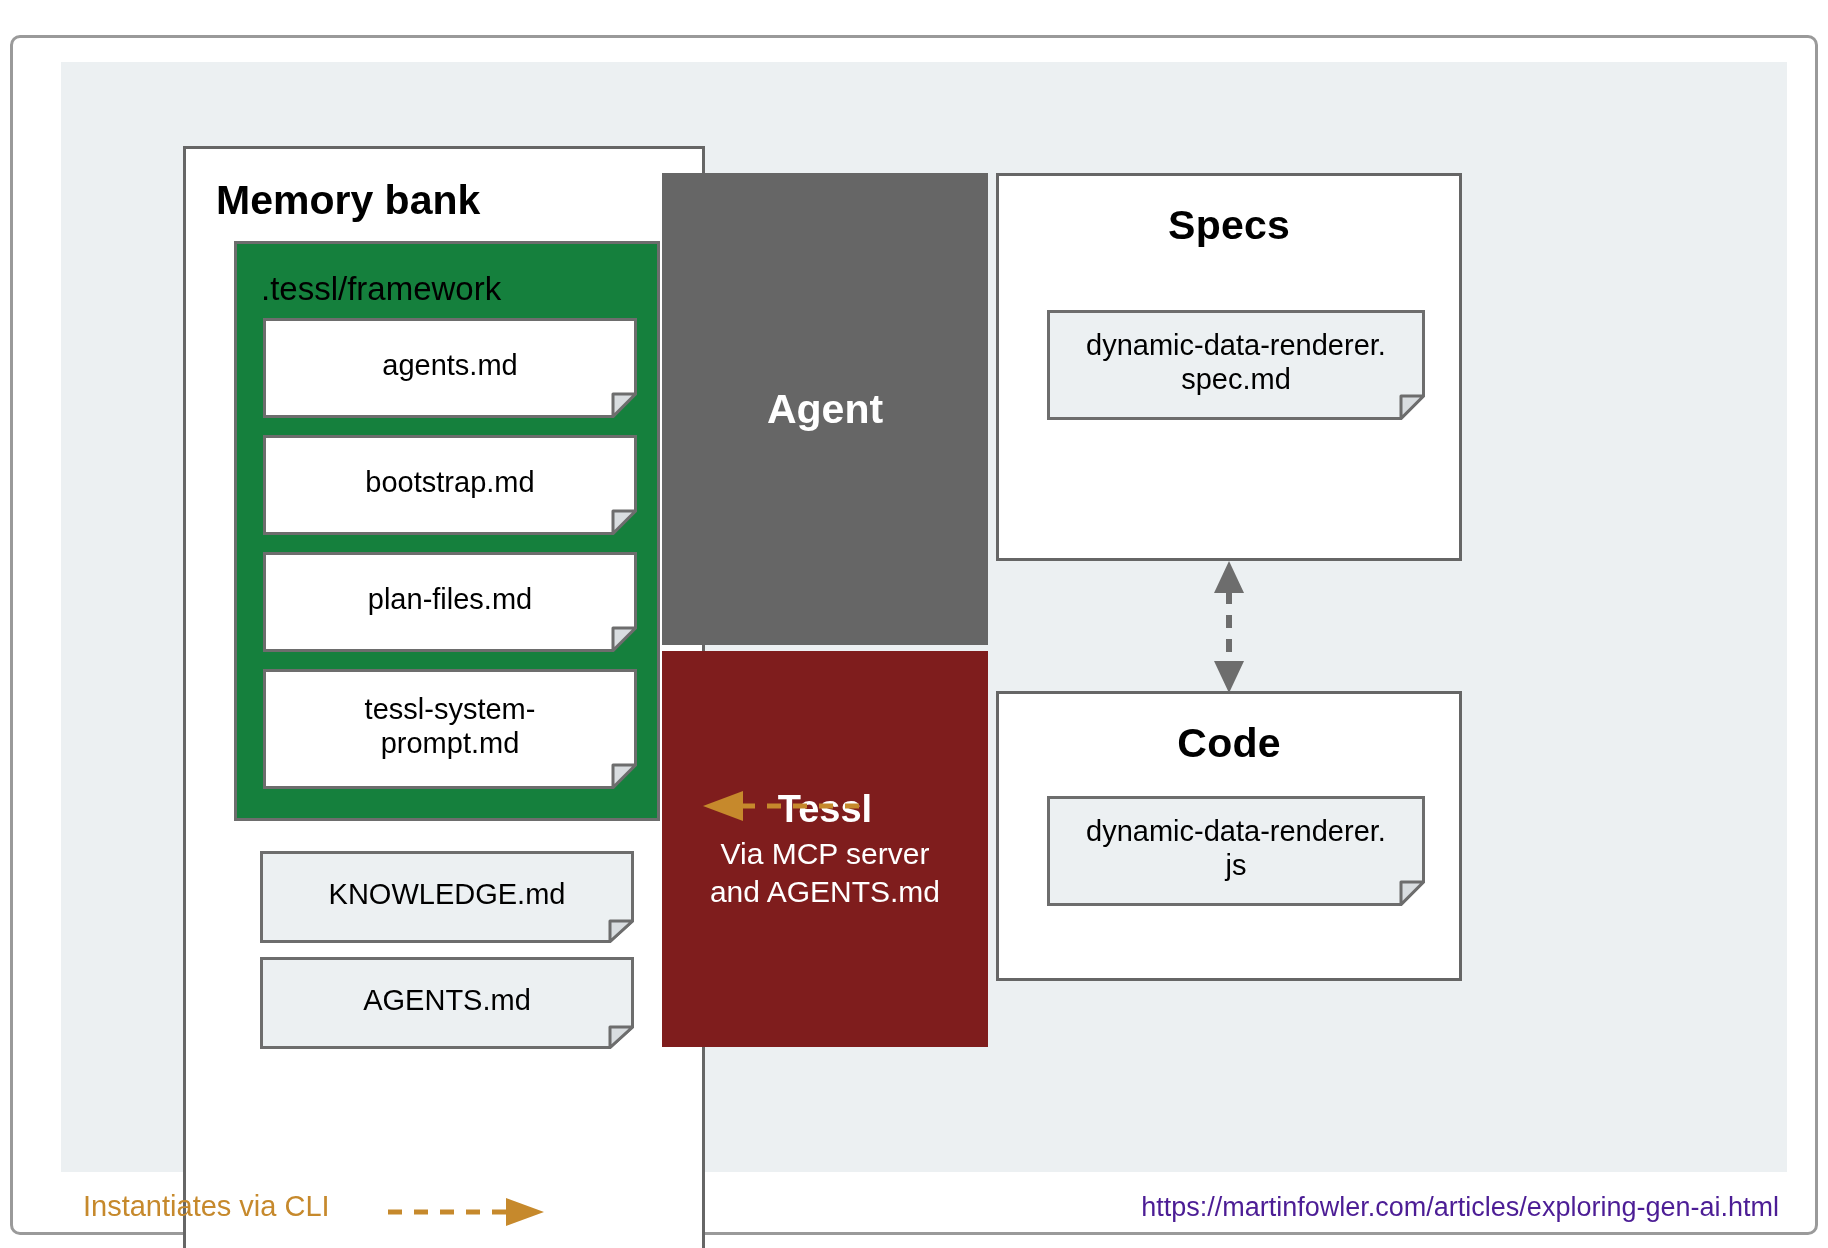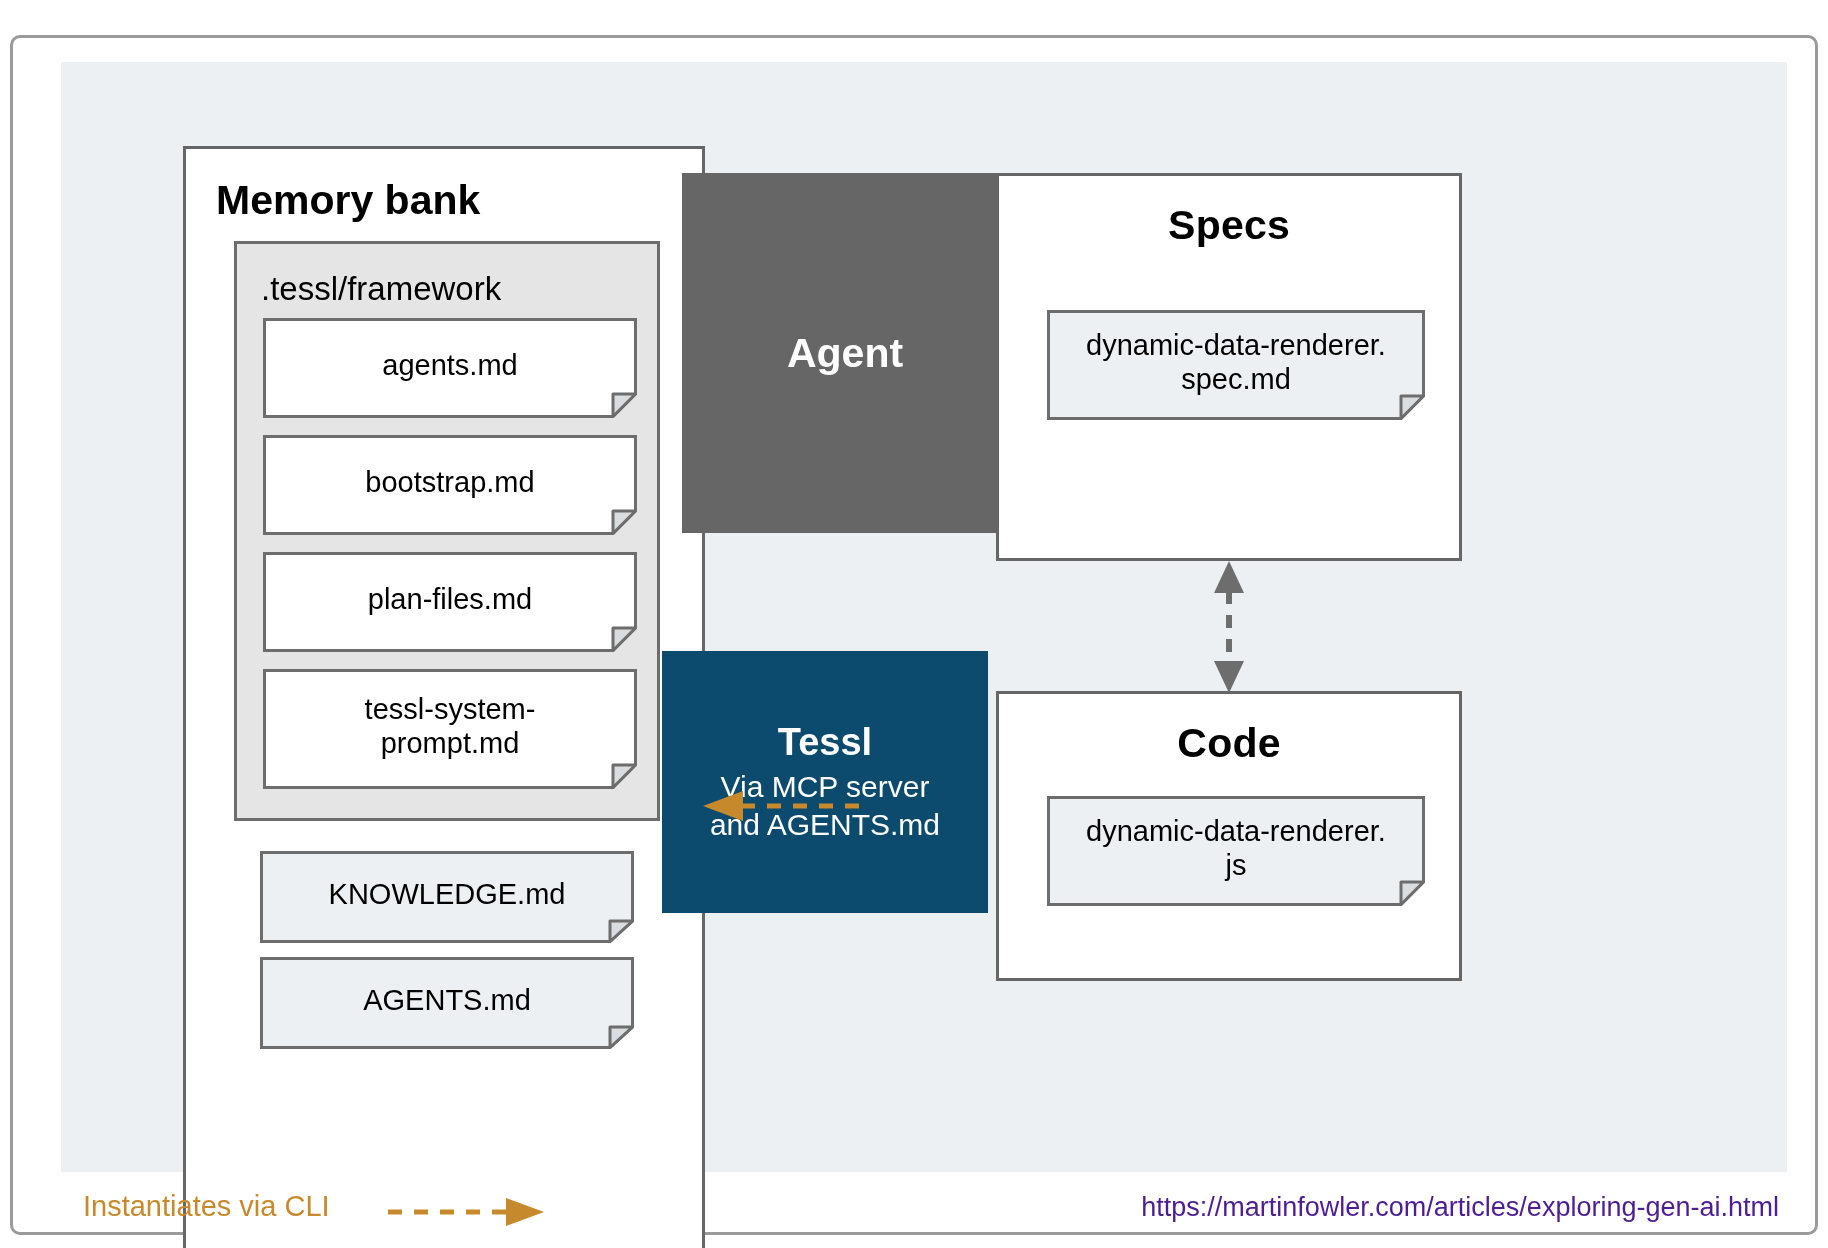--- a/index.html
+++ b/index.html
@@ -56,21 +56,21 @@
     left: 30px; top: 28px;
     font-size: 41px; font-weight: bold; color: #000;
   }
 
   
   #tessl-framework {
     position: absolute;
     left: 48px; top: 92px;
     width: 426px; height: 580px;
     border: 3px solid #6d6d6d;
-    background: #e5e5e5;
+    background: #15803d;
   }
   #tessl-framework-label {
     position: absolute;
     left: 24px; top: 26px;
     font-size: 33px; color: #000;
   }
 
   
   .note {
     position: absolute;
@@ -92,34 +92,34 @@
     position: relative;
     z-index: 2;
     width: 100%;
     white-space: pre-line;
   }
 
   
   #agent-box {
     position: absolute;
     left: 601px; top: 111px;
-    width: 326px; height: 360px;
+    width: 326px; height: 472px;
     background: #666666;
-    display: flex; align-items: center; justify-content: center; margin-left: 20px;
+    display: flex; align-items: center; justify-content: center;
   }
   #agent-label {
     color: #ffffff; font-size: 41px; font-weight: bold;
   }
 
   
   #tessl-box {
     position: absolute;
     left: 601px; top: 589px;
-    width: 326px; height: 262px;
-    background: #0c4a6e;
+    width: 326px; height: 396px;
+    background: #7f1d1d;
     display: flex; flex-direction: column;
     align-items: center; justify-content: center;
   }
   #tessl-title { color:#fff; font-size: 38px; font-weight: bold; margin-bottom: 4px; }
   #tessl-sub { color:#fff; font-size: 30px; line-height: 1.25; text-align: center; white-space: pre-line; }
 
   
   #specs-box { left: 935px; top: 111px; width: 466px; height: 388px; }
   #code-box  { left: 935px; top: 629px; width: 466px; height: 290px; }
   #specs-title, #code-title { top: 26px; font-size: 41px; }

